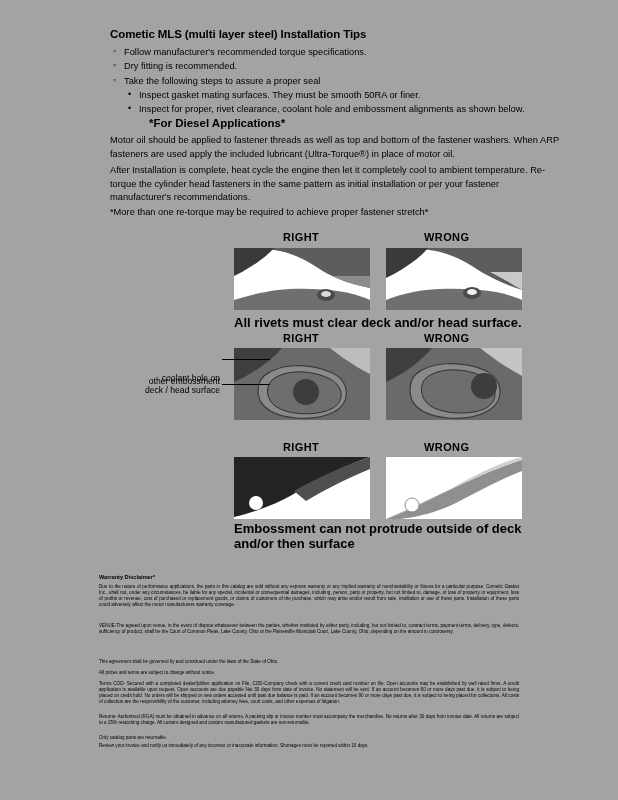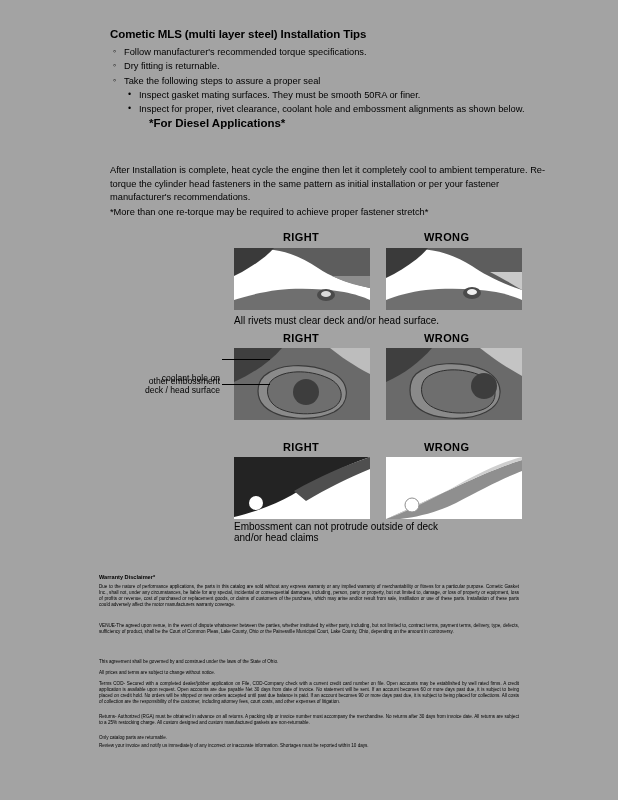--- a/index.html
+++ b/index.html
@@ -88,22 +88,22 @@
     position: absolute;
   }
   .fig-label {
     position: absolute;
     font-size: 11px;
     font-weight: bold;
     letter-spacing: 0.4px;
   }
   .caption {
     position: absolute;
-    font-size: 10px;
-    font-weight: normal;
+    font-size: 13px;
+    font-weight: bold;
   }
   .callout {
     position: absolute;
     font-size: 8.6px;
     text-align: right;
     line-height: 12px;
   }
   .leader {
     position: absolute;
     background: #000;
@@ -145,27 +145,28 @@
 </style>
 </head>
 <body>
 
 <div class="page">
 
   <div class="h1">Cometic MLS (multi layer steel) Installation Tips</div>
 
   <div class="tips-list">
     <div class="lvl1">Follow manufacturer's recommended torque specifications.</div>
-    <div class="lvl1">Dry fitting is returnable.</div>
+    <div class="lvl1">Dry fitting is recommended.</div>
     <div class="lvl1">Take the following steps to assure a proper seal</div>
     <div class="lvl2">Inspect gasket mating surfaces.  They must be smooth 50RA or finer.</div>
     <div class="lvl2">Inspect for proper, rivet clearance, coolant hole and embossment alignments as shown below.</div>
   </div>
 
   <div class="h2">*For Diesel Applications*</div>
+  <div class="para p1">Motor oil should be applied to fastener threads as well as top and bottom of the fastener washers. When ARP fasteners are used apply the included lubricant (Ultra-Torque®) in place of motor oil.</div>
   <div class="para p2">After Installation is complete, heat cycle the engine then let it completely cool to ambient temperature. Re-torque the cylinder head fasteners in the same pattern as initial installation or per your fastener manufacturer's recommendations.</div>
   <div class="para p3">*More than one re-torque may be required to achieve proper fastener stretch*</div>
 
   <div class="fig-label" style="left:283px; top:231px;">RIGHT</div>
   <div class="fig-label" style="left:424px; top:231px;">WRONG</div>
 
   <div class="fig" style="left:234px; top:248px;">
     <svg width="136" height="62" viewBox="0 0 136 62">
       <rect x="0" y="0" width="136" height="62" fill="#ffffff"></rect>
       <path d="M0 0 H136 V40 C110 34 96 28 84 20 C70 11 56 4 40 2 C27 0.5 12 0 0 0 Z" fill="#5d5d5d"></path>
@@ -246,21 +247,21 @@
     <svg width="136" height="62" viewBox="0 0 136 62">
       <rect x="0" y="0" width="136" height="62" fill="#ffffff"></rect>
       <path d="M0 62 C28 50 64 32 96 18 C112 11 126 6 136 3 L136 14 C120 20 96 32 70 46 C52 55 32 60 14 62 Z" fill="#8f8f8f"></path>
       <path d="M0 62 C28 50 64 32 96 18 C112 11 126 6 136 3 L136 0 C120 4 96 14 68 30 C42 44 18 56 0 62 Z" fill="#cfcfcf"></path>
       <circle cx="26" cy="48" r="7" fill="#ffffff" stroke="#8f8f8f" stroke-width="1"></circle>
     </svg>
   </div>
 
   <div class="caption" style="left:234px; top:521px;">
     <div>Embossment can not protrude outside of deck</div>
-    <div>and/or head claims</div>
+    <div>and/or then surface</div>
   </div>
 
   <div class="warranty-title">Warranty Disclaimer*</div>
   <div class="warranty w1">Due to the nature of performance applications, the parts in this catalog are sold without any express warranty or any implied warranty of merchantability or fitness for a particular purpose.  Cometic Gasket Inc., shall not, under any circumstances, be liable for any special, incidental or consequential damages, including, person, party or property, but not limited to, damage, or loss of property or equipment, loss of profits or revenue, cost of purchased or replacement goods, or claims of customers of the purchase, which may arise and/or result from sale, instillation or use of these parts.  Installation of these parts could adversely affect the motor manufacturers warranty coverage.</div>
   <div class="warranty w2">VENUE-The agreed upon venue, in the event of dispute whatsoever between the parties, whether instituted by either party, including, but not limited to, contract terms, payment terms, delivery, type, defects, sufficiency of product, shall be the Court of Common Pleas, Lake County, Ohio or the Painesville Municipal Court, Lake County, Ohio, depending on the amount in controversy.</div>
   <div class="warranty w3">This agreement shall be governed by and construed under the laws of the State of Ohio.</div>
   <div class="warranty w4">All prices and terms are subject to change without notice.</div>
   <div class="warranty" style="top:681px;">Terms COD- Secured with a completed dealer/jobber application on File, COD-Company check with a current credit card number on file.  Open accounts may be established by well rated firms.  A credit application is available upon request.  Open accounts are due payable Net 30 days from date of invoice.  No statement will be sent.  If an account becomes 60 or more days past due, it is subject to being placed on credit hold.  No orders will be shipped or new orders accepted until past due balance is paid.  If an account becomes 90 or more days past due, it is subject to being placed for collections.  All costs of collection are the responsibility of the customer, including attorney fees, court costs, and other expenses of litigation.</div>
   <div class="warranty" style="top:714px;">Returns- Authorized (RGA) must be obtained in advance on all returns.  A packing slip or invoice number must accompany the merchandise.  No returns after 30 days from invoice date.  All returns are subject to a 25% restocking charge.  All custom designed and custom manufactured gaskets are non-returnable.</div>
   <div class="warranty" style="top:735px;">Only catalog parts are returnable.</div>

